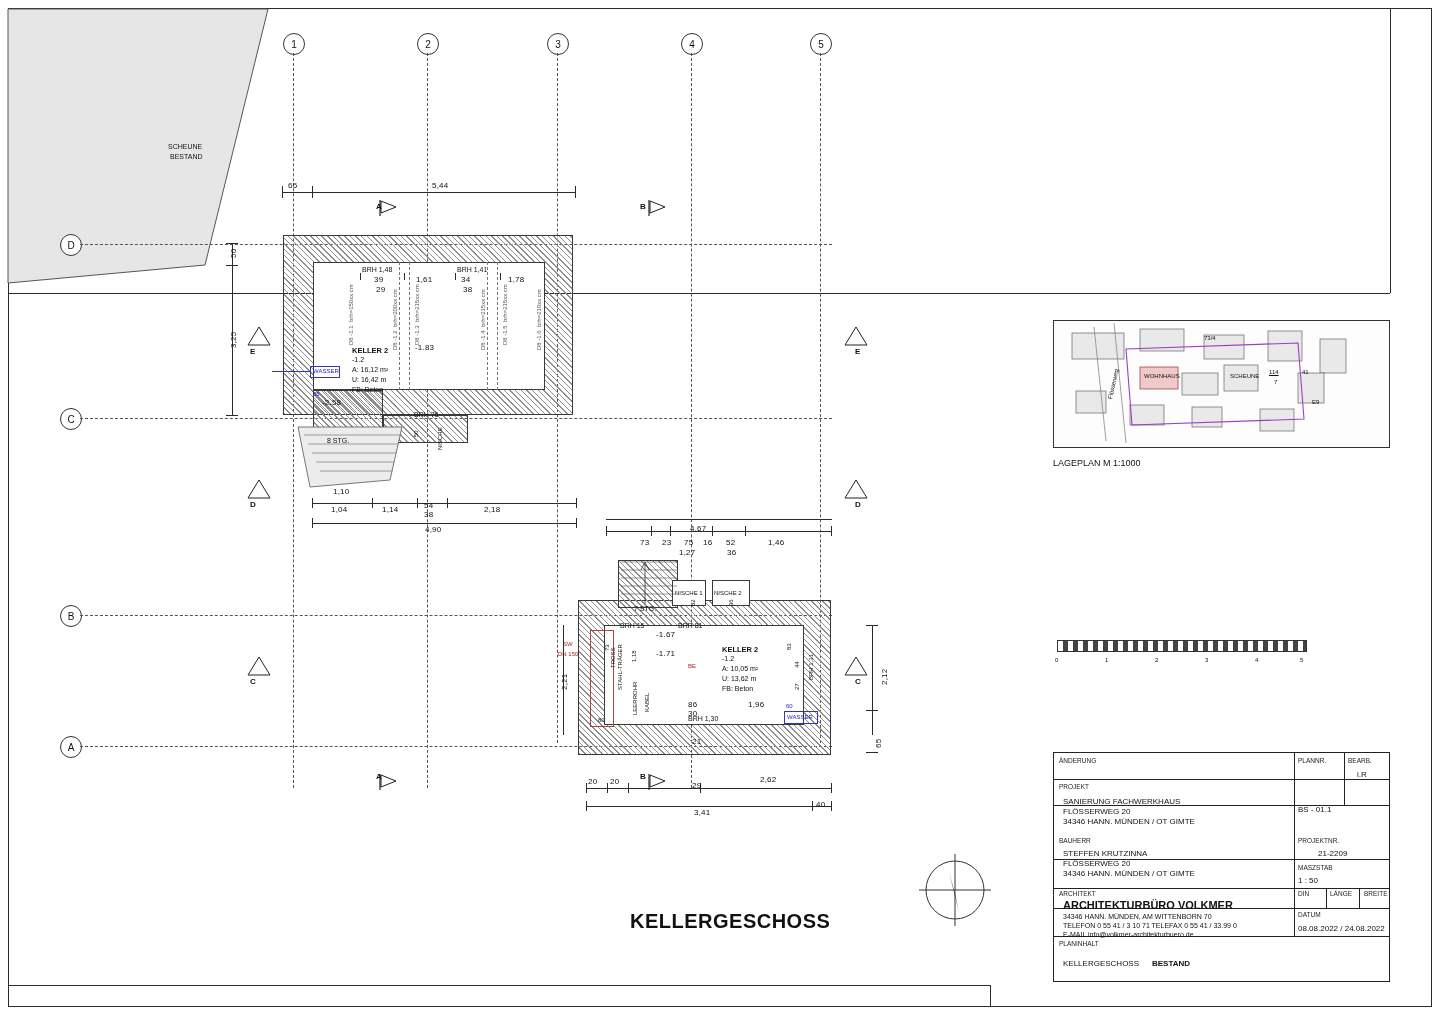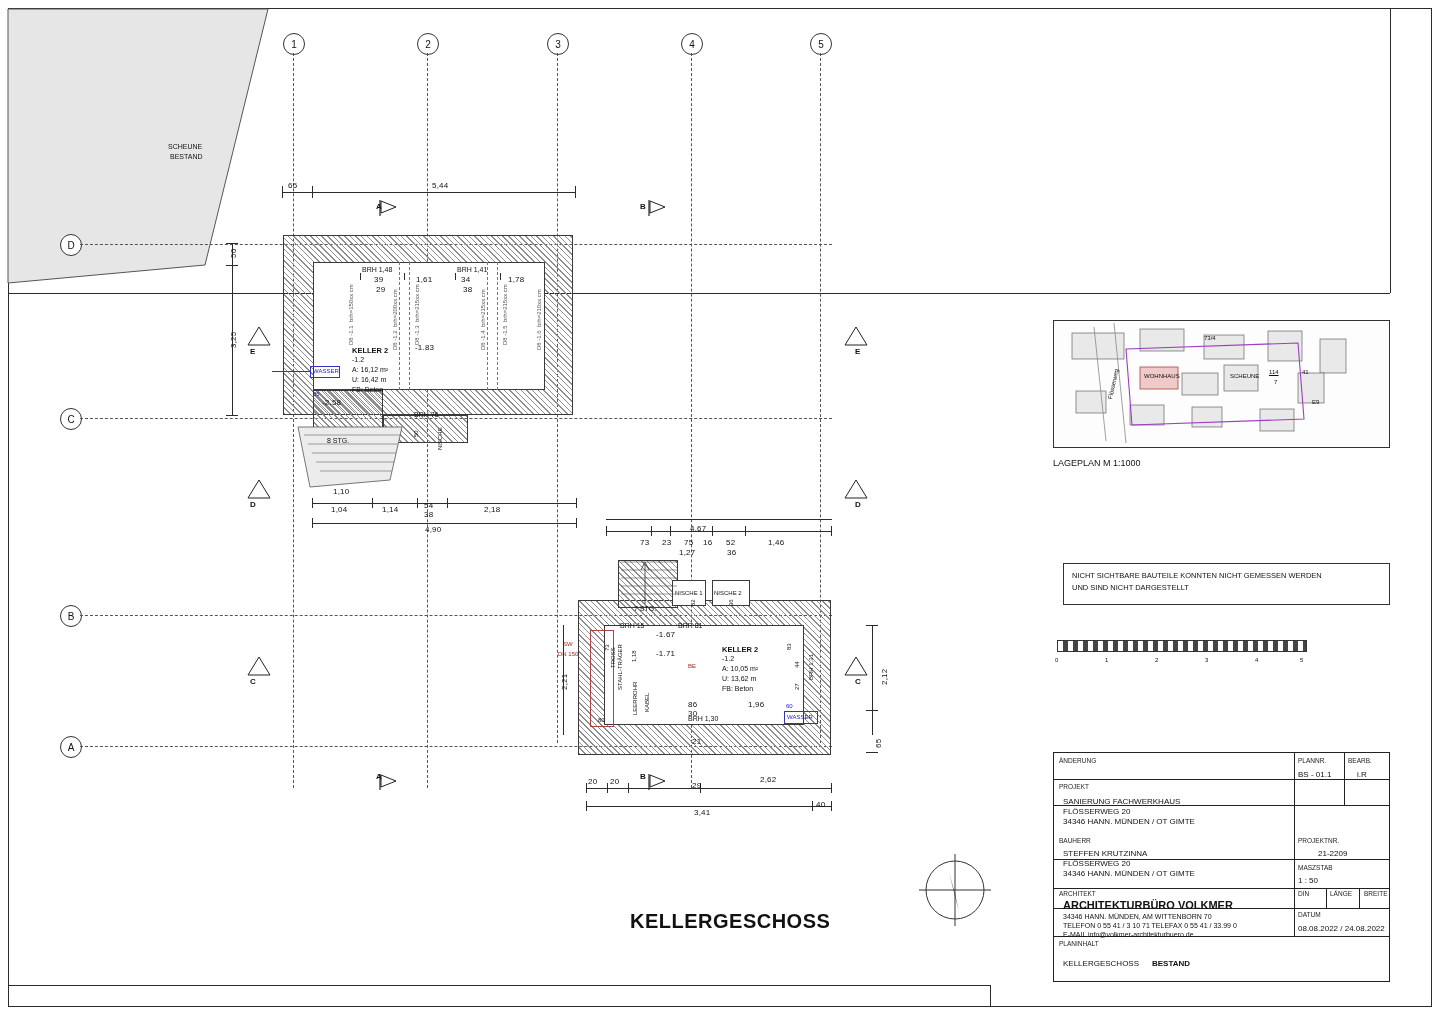--- a/index.html
+++ b/index.html
@@ -338,24 +338,20 @@
     <div class="txt tiny" style="left:150px;top:14px;">73/4</div>
     <div class="txt tiny" style="left:90px;top:52px;">WOHNHAUS</div>
     <div class="txt tiny" style="left:176px;top:52px;">SCHEUNE</div>
     <div class="txt tiny" style="left:215px;top:48px;text-decoration:underline;">114</div>
     <div class="txt tiny" style="left:220px;top:58px;">7</div>
     <div class="txt tiny" style="left:248px;top:48px;">41</div>
     <div class="txt tiny" style="left:258px;top:78px;">E9</div>
   </div>
   <div class="txt" style="left:1053px;top:458px;font-size:9px;">LAGEPLAN M 1:1000</div>
 
-  <div class="note" style="left:1063px;top:563px;width:327px;height:42px;">
-    <div>NICHT SICHTBARE BAUTEILE KONNTEN NICHT GEMESSEN WERDEN</div>
-    <div>UND SIND NICHT DARGESTELLT</div>
-  </div>
 
   <div class="abs" style="left:1057px;top:640px;width:250px;height:12px;border:1px solid #333;box-sizing:border-box;background:
       repeating-linear-gradient(90deg,#ffffff 0 5px,#444 5px 10px);"></div>
   <div class="txt tiny" style="left:1055px;top:657px;">0</div>
   <div class="txt tiny" style="left:1105px;top:657px;">1</div>
   <div class="txt tiny" style="left:1155px;top:657px;">2</div>
   <div class="txt tiny" style="left:1205px;top:657px;">3</div>
   <div class="txt tiny" style="left:1255px;top:657px;">4</div>
   <div class="txt tiny" style="left:1300px;top:657px;">5</div>
 
@@ -369,21 +365,21 @@
     <div class="tbcol" style="left:240px;height:106px;top:0;"></div>
     <div class="tbcol" style="left:290px;height:52px;top:0;"></div>
     <div class="tbcol" style="left:240px;height:77px;top:106px;"></div>
     <div class="tbcol" style="left:272px;height:20px;top:135px;"></div>
     <div class="tbcol" style="left:305px;height:20px;top:135px;"></div>
   </div>
 
   <div class="txt lbl" style="left:1059px;top:757px;">ÄNDERUNG</div>
   <div class="txt lbl" style="left:1298px;top:757px;">PLANNR.</div>
   <div class="txt lbl" style="left:1348px;top:757px;">BEARB.</div>
-  <div class="txt val" style="left:1298px;top:770px;text-align:right;">BS - 01.1</div>
+  <div class="txt val" style="left:1298px;top:805px;text-align:right;">BS - 01.1</div>
   <div class="txt val" style="left:1357px;top:770px;">i.R</div>
 
   <div class="txt lbl" style="left:1059px;top:783px;">PROJEKT</div>
   <div class="txt val" style="left:1063px;top:797px;">SANIERUNG FACHWERKHAUS</div>
   <div class="txt val" style="left:1063px;top:807px;">FLÖSSERWEG 20</div>
   <div class="txt val" style="left:1063px;top:817px;">34346 HANN. MÜNDEN / OT GIMTE</div>
 
   <div class="txt lbl" style="left:1059px;top:837px;">BAUHERR</div>
   <div class="txt val" style="left:1063px;top:849px;">STEFFEN KRUTZINNA</div>
   <div class="txt val" style="left:1063px;top:859px;">FLÖSSERWEG 20</div>

